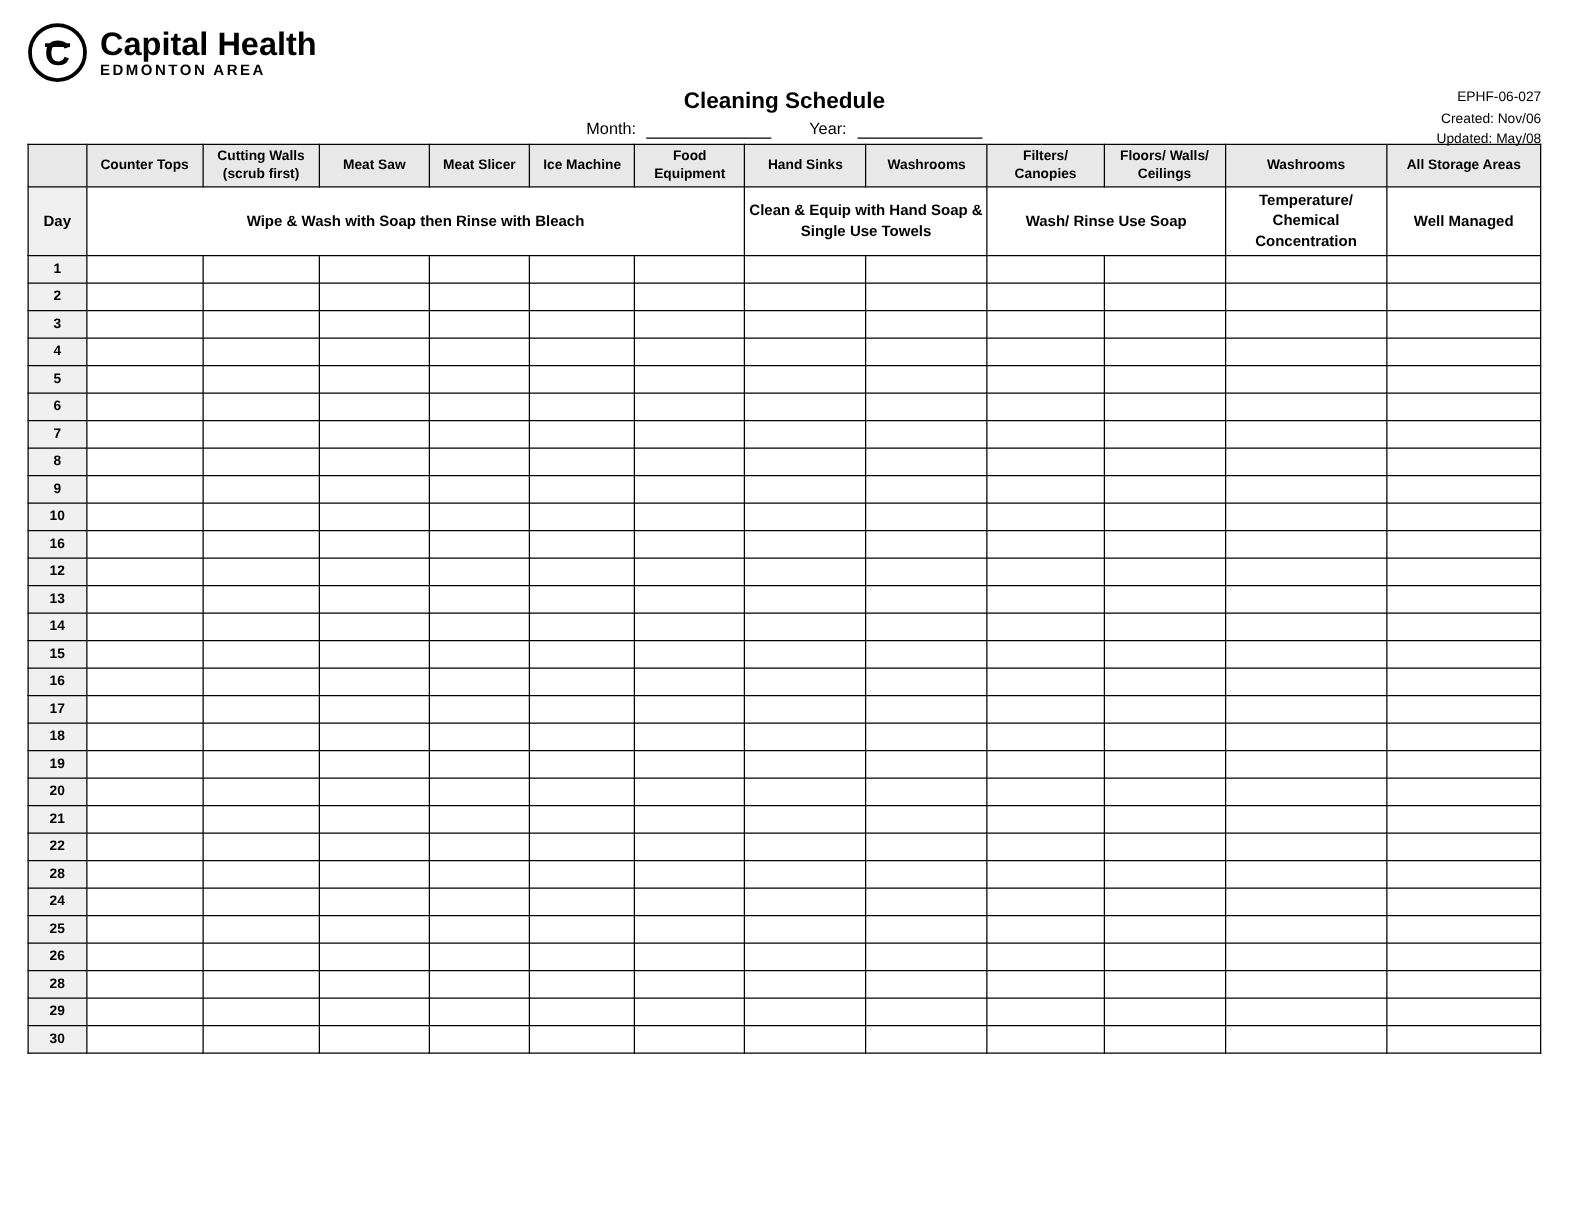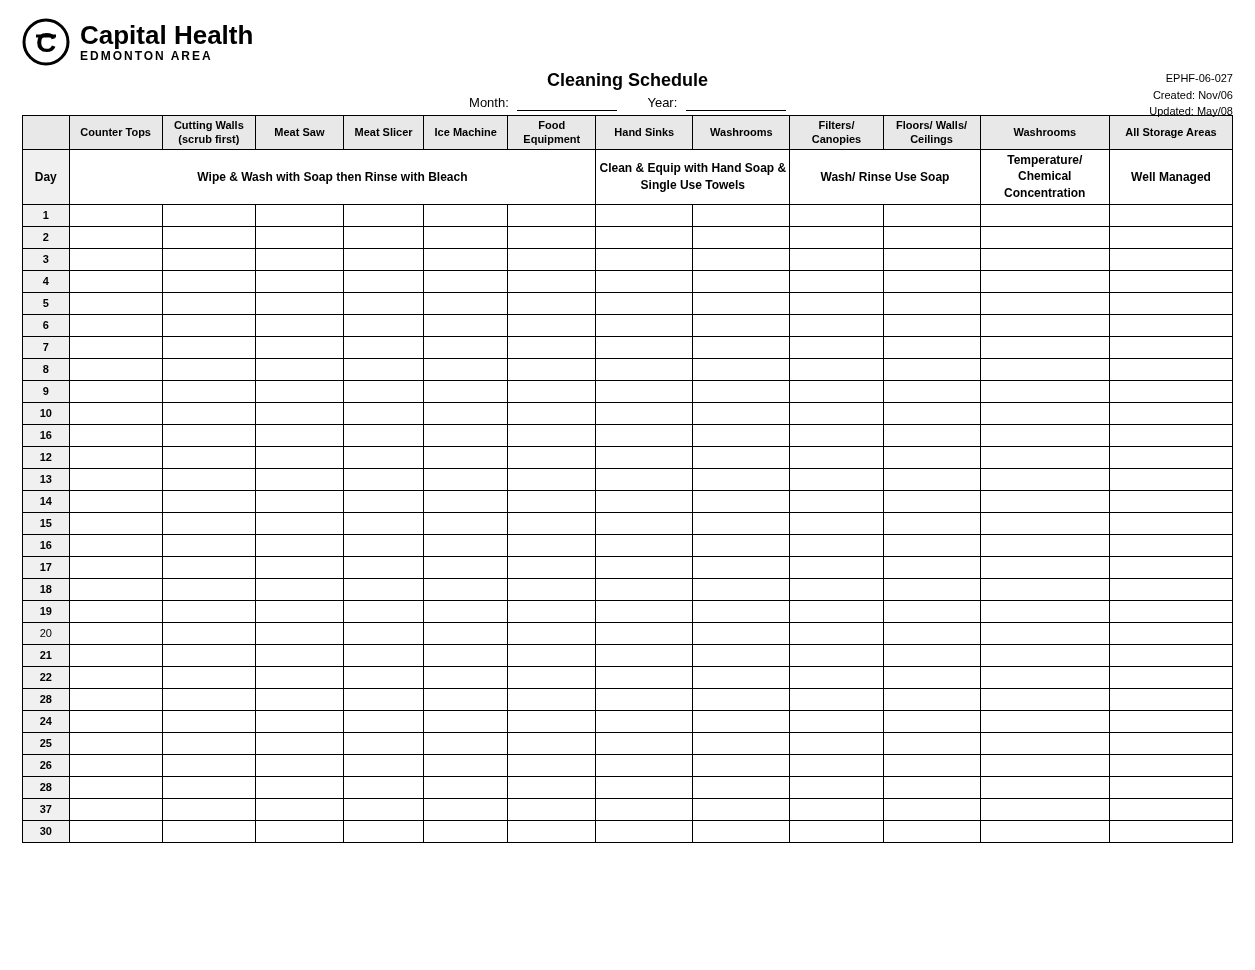--- a/index.html
+++ b/index.html
@@ -546,21 +546,21 @@
           <td style="height: 22px;"></td>
           <td style="height: 22px;"></td>
           <td style="height: 22px;"></td>
           <td style="height: 22px;"></td>
           <td style="height: 22px;"></td>
           <td style="height: 22px;"></td>
           <td style="height: 22px;"></td>
           <td style="height: 22px;"></td>
         </tr>
         <tr class="data-row">
-          <td class="day-col" style="font-weight: normal;">20</td>
+          <td class="day-col" style="font-weight: bold;">20</td>
           <td style="height: 22px;"></td>
           <td style="height: 22px;"></td>
           <td style="height: 22px;"></td>
           <td style="height: 22px;"></td>
           <td style="height: 22px;"></td>
           <td style="height: 22px;"></td>
           <td style="height: 22px;"></td>
           <td style="height: 22px;"></td>
           <td style="height: 22px;"></td>
           <td style="height: 22px;"></td>
@@ -666,21 +666,21 @@
           <td style="height: 22px;"></td>
           <td style="height: 22px;"></td>
           <td style="height: 22px;"></td>
           <td style="height: 22px;"></td>
           <td style="height: 22px;"></td>
           <td style="height: 22px;"></td>
           <td style="height: 22px;"></td>
           <td style="height: 22px;"></td>
         </tr>
         <tr class="data-row">
-          <td class="day-col" style="font-weight: bold;">37</td>
+          <td class="day-col" style="font-weight: bold;">29</td>
           <td style="height: 22px;"></td>
           <td style="height: 22px;"></td>
           <td style="height: 22px;"></td>
           <td style="height: 22px;"></td>
           <td style="height: 22px;"></td>
           <td style="height: 22px;"></td>
           <td style="height: 22px;"></td>
           <td style="height: 22px;"></td>
           <td style="height: 22px;"></td>
           <td style="height: 22px;"></td>

